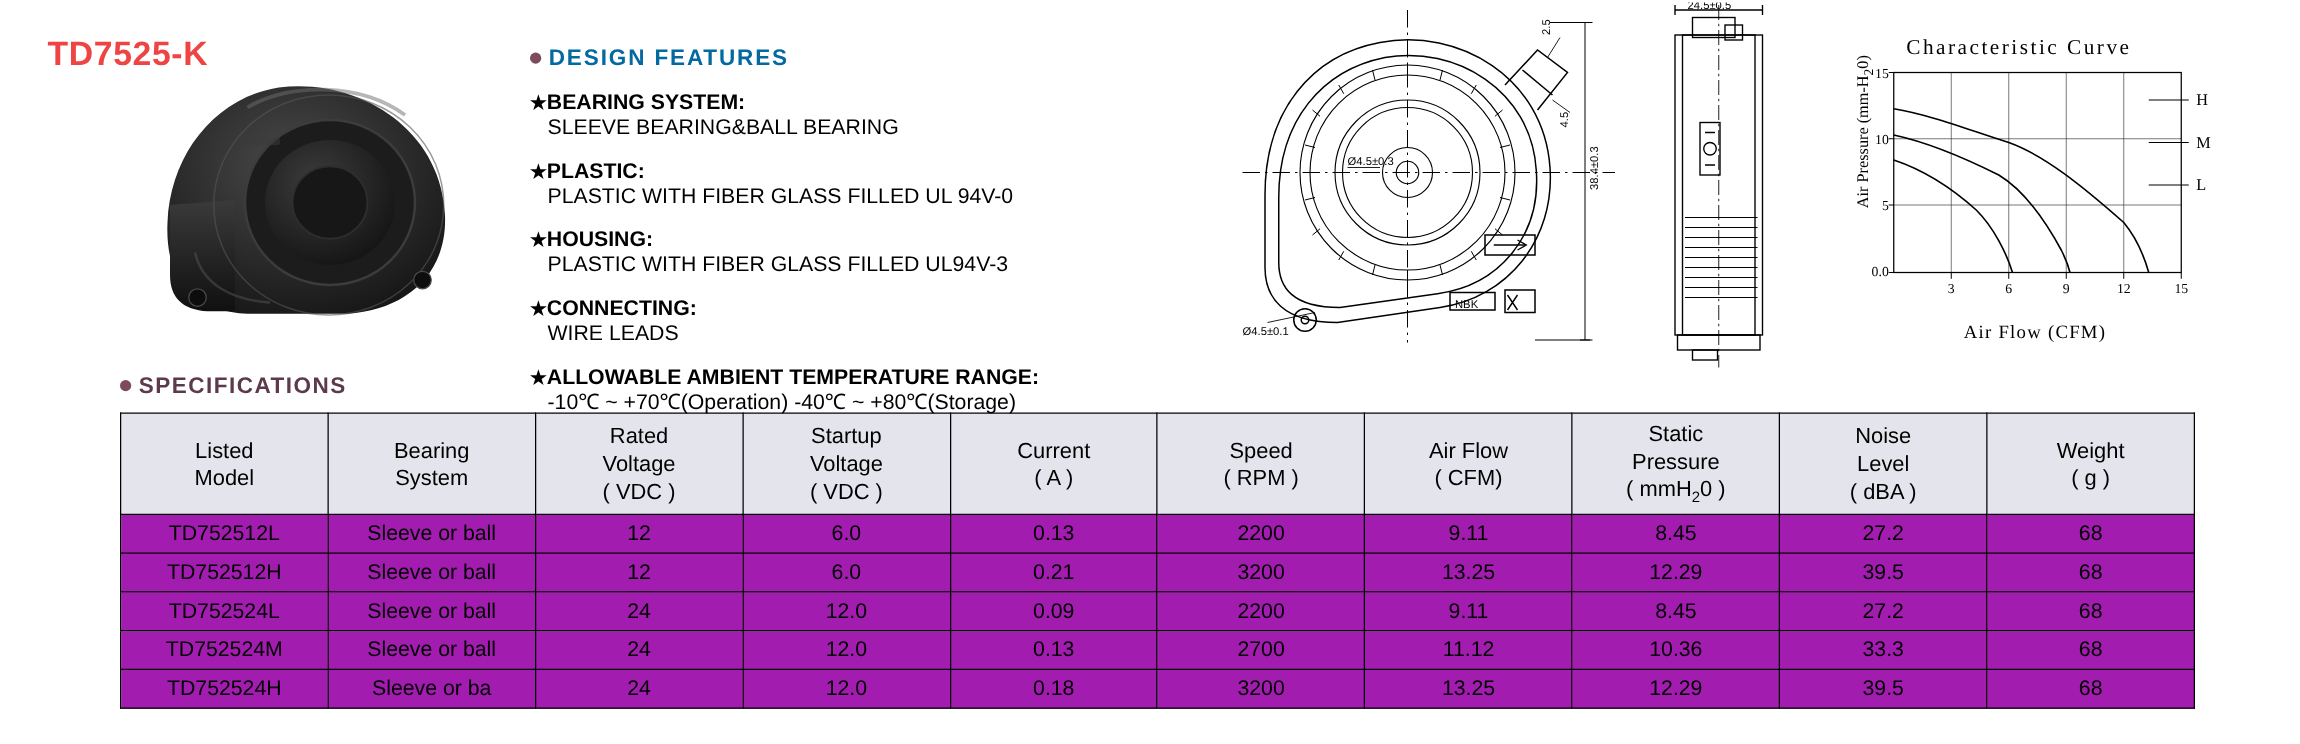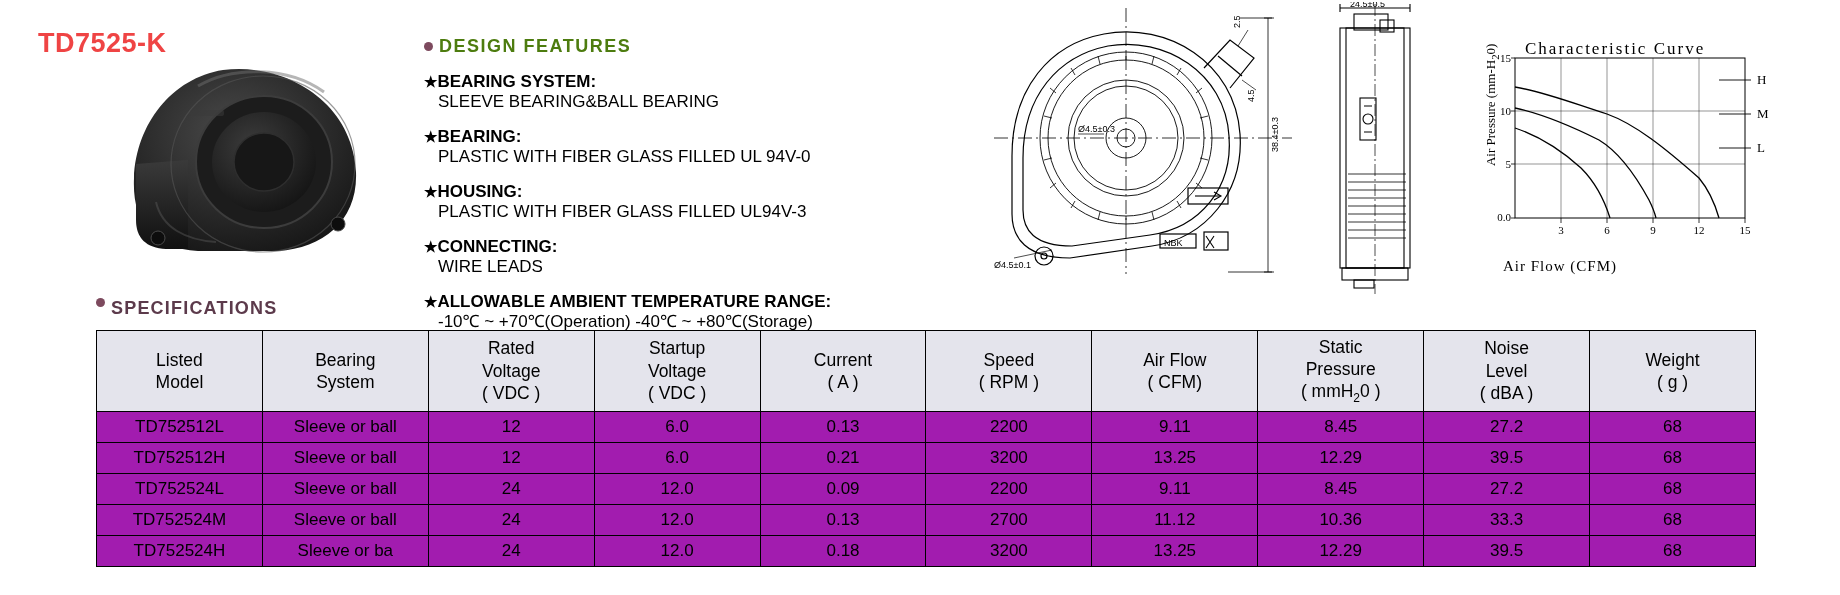--- a/index.html
+++ b/index.html
@@ -45,21 +45,21 @@
   
   .features {
     position: absolute;
     left: 424px;
     top: 36px;
     width: 560px;
   }
   .feat-head {
     font-size: 18px;
     font-weight: bold;
-    color: #4d7c0f;
+    color: #0369a1;
     letter-spacing: 1.5px;
     margin-bottom: 2px;
     display: flex;
     align-items: center;
   }
   .bullet-dot {
     display: inline-block;
     width: 9px;
     height: 9px;
     border-radius: 50%;
@@ -85,20 +85,21 @@
   
   .spec-head {
     position: absolute;
     left: 96px;
     top: 298px;
     font-size: 18px;
     font-weight: bold;
     color: #5c3a4b;
     letter-spacing: 1.2px;
     display: flex;
+    align-items: center;
   }
 
   
   .drawing-a {
     position: absolute;
     left: 992px;
     top: 6px;
     width: 350px;
     height: 300px;
   }
@@ -119,39 +120,39 @@
     height: 270px;
   }
   .curve-title {
     position: absolute;
     left: 70px;
     top: 10px;
     font-size: 17px;
     letter-spacing: 2px;
     font-family: "Liberation Serif", serif;
     white-space: nowrap;
-    margin-top: 11px;
   }
   .curve-ylabel {
     position: absolute;
     left: -48px;
     top: 78px;
     width: 170px;
     transform: rotate(-90deg);
     transform-origin: center center;
     text-align: center;
     font-size: 13px;
     font-family: "Liberation Serif", serif;
     white-space: nowrap;
   }
   .curve-xlabel {
     position: absolute;
     left: 48px;
     top: 240px;
     width: 250px;
+    text-align: center;
     font-size: 15px;
     letter-spacing: 1px;
     font-family: "Liberation Serif", serif;
     white-space: nowrap;
   }
 
   
   .spec-table-wrap {
     position: absolute;
     left: 96px;
@@ -234,21 +235,21 @@
       <span class="bullet-dot"></span>
       <span>DESIGN  FEATURES</span>
     </div>
 
     <div class="feat-item">
       <span class="feat-star">★</span><span>BEARING SYSTEM:</span>
     </div>
     <div class="feat-sub">SLEEVE BEARING&amp;BALL BEARING</div>
 
     <div class="feat-item">
-      <span class="feat-star">★</span><span>BEARING:</span>
+      <span class="feat-star">★</span><span>PLASTIC:</span>
     </div>
     <div class="feat-sub">PLASTIC WITH FIBER GLASS FILLED UL 94V-0</div>
 
     <div class="feat-item">
       <span class="feat-star">★</span><span>HOUSING:</span>
     </div>
     <div class="feat-sub">PLASTIC WITH FIBER GLASS FILLED UL94V-3</div>
 
     <div class="feat-item">
       <span class="feat-star">★</span><span>CONNECTING:</span>

